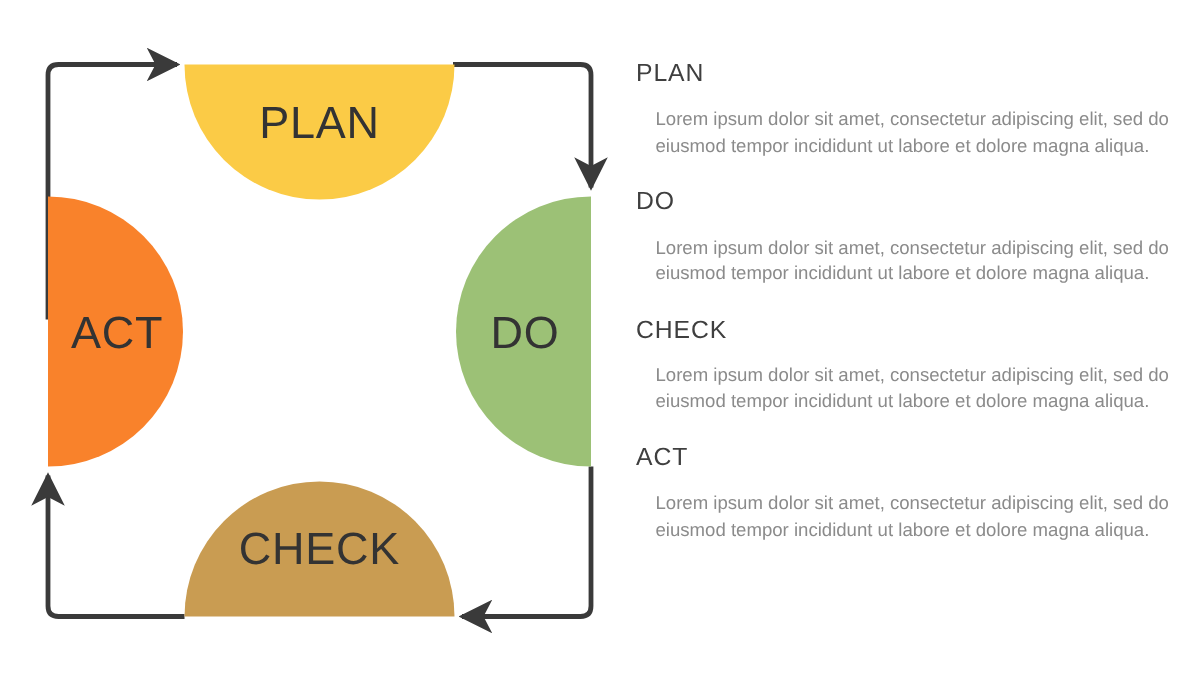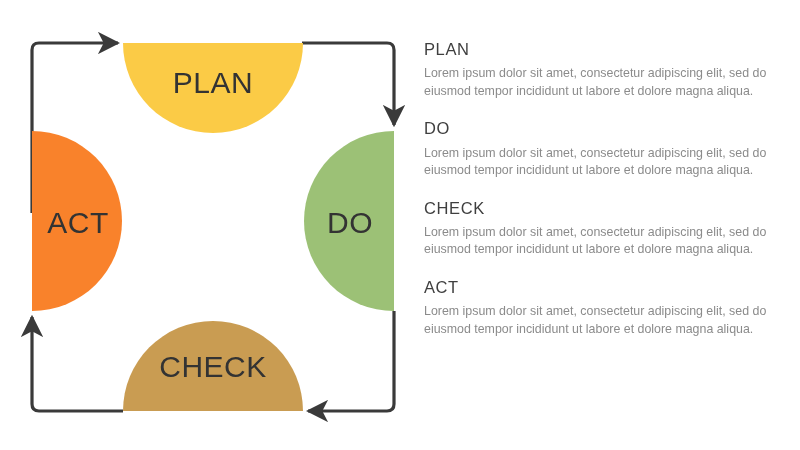--- a/index.html
+++ b/index.html
@@ -69,21 +69,21 @@
     letter-spacing: 0.6px;
     margin: 0 0 7px 0;
     line-height: 1.1;
   }
   .section-body {
     font-family: "Liberation Sans", sans-serif;
     font-size: 12.4px;
     font-weight: 400;
     color: #8b8b8b;
     line-height: 1.42;
-    margin: 0;
+    margin: 13px;
     width: 356px;
   }
 </style>
 </head>
 <body>
 
 <div id="infographic">
 
   <div class="diagram">
 

